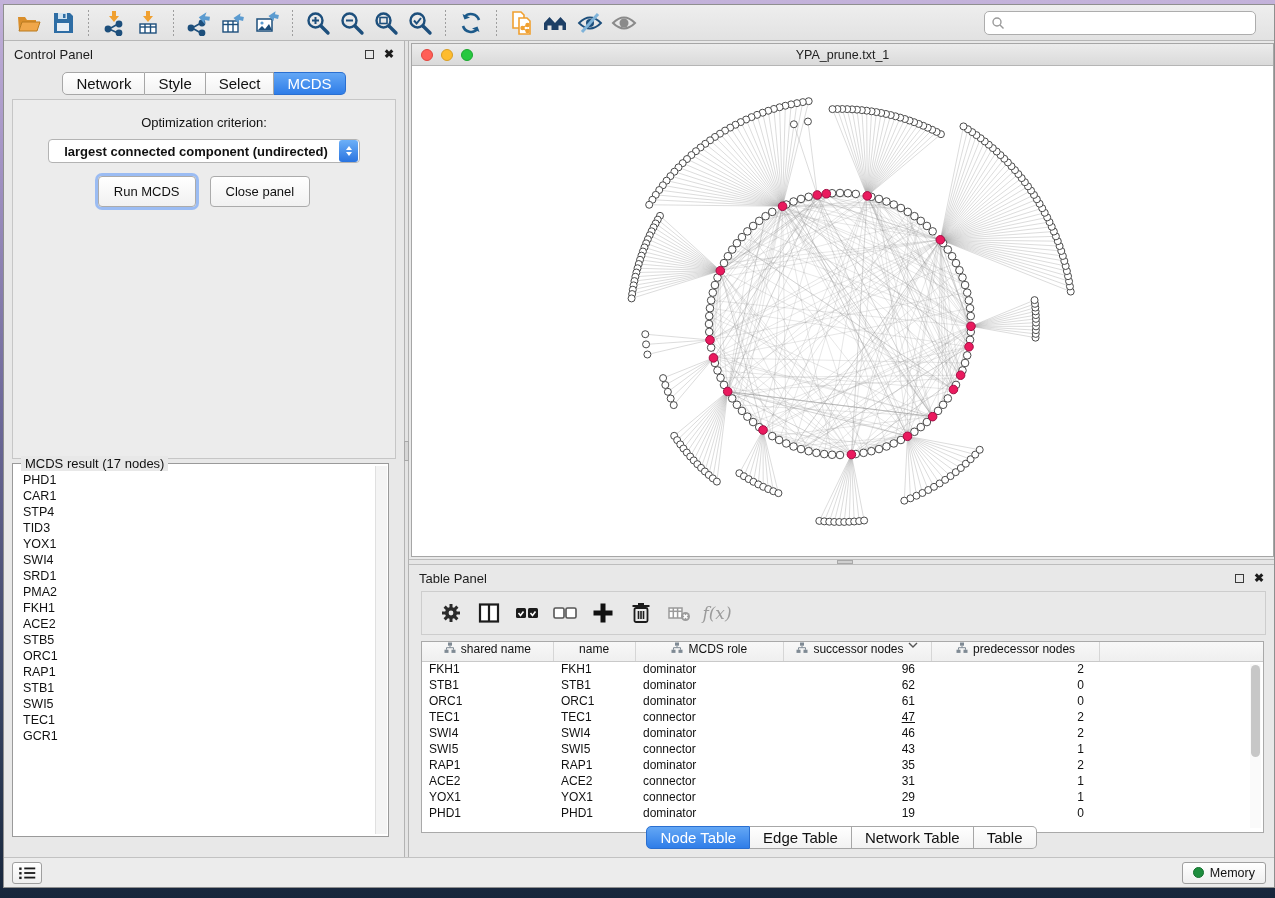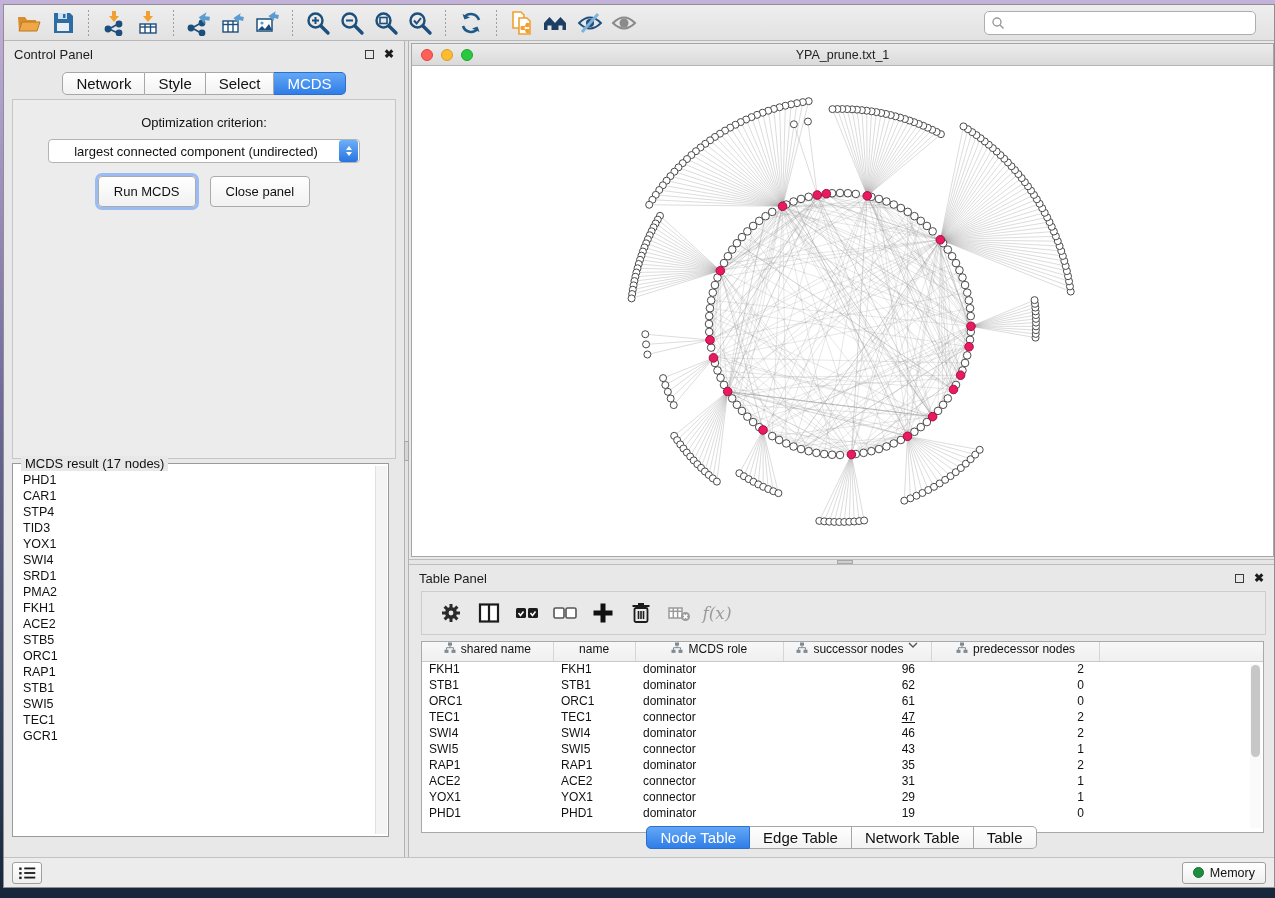--- a/index.html
+++ b/index.html
@@ -40,21 +40,21 @@
   .seg:first-child { border-left:1px solid #a7a7a7; border-radius:5px 0 0 5px; }
   .seg:last-child { border-radius:0 5px 5px 0; }
   .seg.active { background:linear-gradient(#63a7f5,#2f7de8); color:#fff; border-color:#2a6fd0; }
 
   .mcds-box { position:absolute; left:8px; top:58px; width:384px; height:360px;
     background:#ececec; border:1px solid #c6c6c6; text-align:center; }
   .opt-label { font-size:13px; color:#111; margin-top:15px; }
   .select-row { margin-top:9px; display:flex; justify-content:center; }
   .mac-select { width:312px; height:24px; border:1px solid #b3b3b3; border-radius:4px;
     background:#fff; display:flex; align-items:center; }
-  .mac-select .val { flex:1; font-size:13px; color:#111; text-align:center; padding-left:4px; white-space:nowrap; }
+  .mac-select .val { flex:1; font-size:13px; color:#111; text-align:center; padding-left:4px; white-space:nowrap;font-weight:bold; }
   .mac-select .stepper { width:19px; height:22px; margin-right:1px; border-radius:3px;
     background:linear-gradient(#6cb0f8,#2a74e0); display:flex; flex-direction:column;
     align-items:center; justify-content:center; gap:2px; }
   .stepper .arr { width:0; height:0; border-left:3.5px solid transparent; border-right:3.5px solid transparent; }
   .arr.up { border-bottom:4px solid #fff; }
   .arr.down { border-top:4px solid #fff; }
   .btn-row { margin-top:13px; display:flex; justify-content:center; gap:14px; }
   .mac-btn { font-size:13px; color:#111; background:linear-gradient(#ffffff,#f1f1f1);
     border:1px solid #ababab; border-radius:4px; padding:7px 15px; cursor:default; }
   .mac-btn.focus { box-shadow:0 0 0 3px rgba(90,150,250,.55); }

